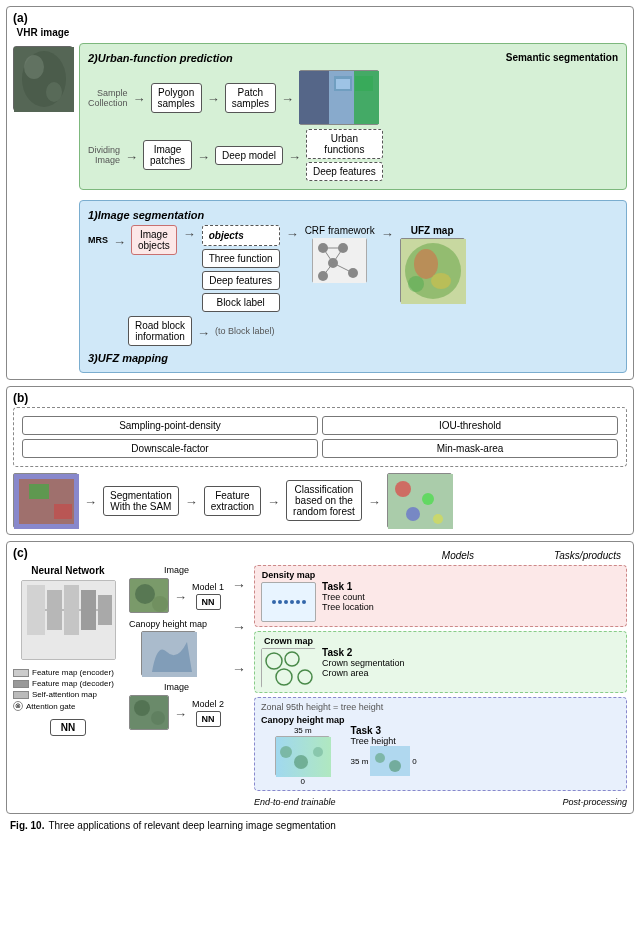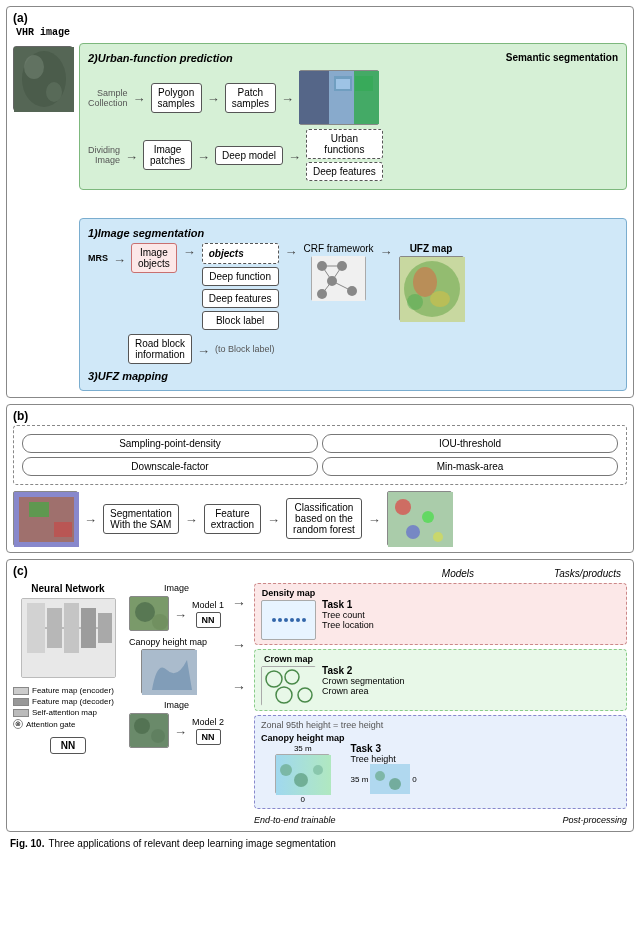--- a/index.html
+++ b/index.html
@@ -33,21 +33,21 @@
       top: 4px;
     }
 
     
     .green-section {
       background: #d6f0d6;
       border: 1.5px solid #7db87d;
       border-radius: 4px;
       padding: 8px 8px 8px 8px;
       margin-top: 16px;
-      margin-bottom: 24px;
+      margin-bottom: 6px;
       position: relative;
     }
 
     
     .blue-section {
       background: #d0e8f8;
       border: 1.5px solid #7aadcf;
       border-radius: 4px;
       padding: 8px;
       position: relative;
@@ -134,21 +134,21 @@
       display: grid;
       grid-template-columns: 1fr 1fr;
       gap: 4px;
       margin: 6px 0;
       border: 1.5px dashed #888;
       border-radius: 4px;
       padding: 8px;
     }
     .param-item {
       border: 1.5px solid #777;
-      border-radius: 9px;
+      border-radius: 3px;
       padding: 3px 6px;
       background: #fff;
       text-align: center;
       font-size: 10px;
     }
 
     
     .panelb-flow {
       display: flex;
       align-items: center;
@@ -366,21 +366,21 @@
 
 <div class="main-container">
 
   <div class="panel-a">
     <span class="panel-label">(a)</span>
 
     <div style="margin-top:14px; display:flex; gap:6px; align-items:flex-start;">
 
       <div class="panel-a-left">
 
-        <div style="display:flex; flex-direction:column; align-items:center; gap:8px;font-family:Liberation Mono, monospace;">
+        <div style="display:flex; flex-direction:column; align-items:center; gap:8px;">
           <span style="font-size:10px; font-weight:bold;">VHR image</span>
           <div class="vhr-img">
             <svg width="60" height="65">
               <rect width="60" height="65" fill="#556655"></rect>
               <ellipse cx="30" cy="32" rx="22" ry="28" fill="#445544" opacity="0.6"></ellipse>
               <ellipse cx="20" cy="20" rx="10" ry="12" fill="#778877" opacity="0.5"></ellipse>
               <ellipse cx="40" cy="45" rx="8" ry="10" fill="#667766" opacity="0.5"></ellipse>
             </svg>
           </div>
         </div>
@@ -446,21 +446,21 @@
               <span style="font-size:9px; font-weight:bold;">MRS</span>
               <span class="arrow">→</span>
               <div class="box-salmon" style="font-size:10px;">Image<br>objects</div>
             </div>
             <span class="arrow">→</span>
 
             <div style="display:flex; flex-direction:column; gap:3px;">
               <div class="objects-box">
                 <span>objects</span>
               </div>
-              <div class="box" style="font-size:10px;">Deep function</div>
+              <div class="box" style="font-size:10px;">Three function</div>
               <div class="box" style="font-size:10px;">Deep features</div>
               <div class="box" style="font-size:10px;">Block label</div>
             </div>
 
             <span class="arrow">→</span>
 
             <div style="display:flex; flex-direction:column; align-items:center; gap:2px;">
               <span style="font-size:10px;">CRF framework</span>
               <div class="crf-placeholder">
                 <svg width="55" height="45">

